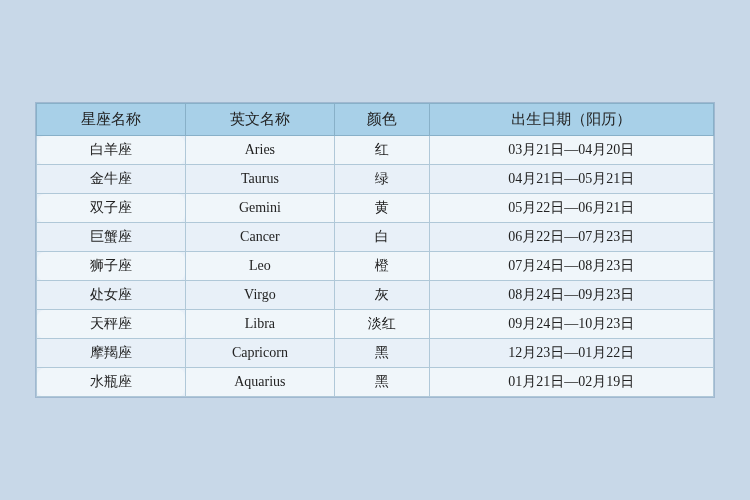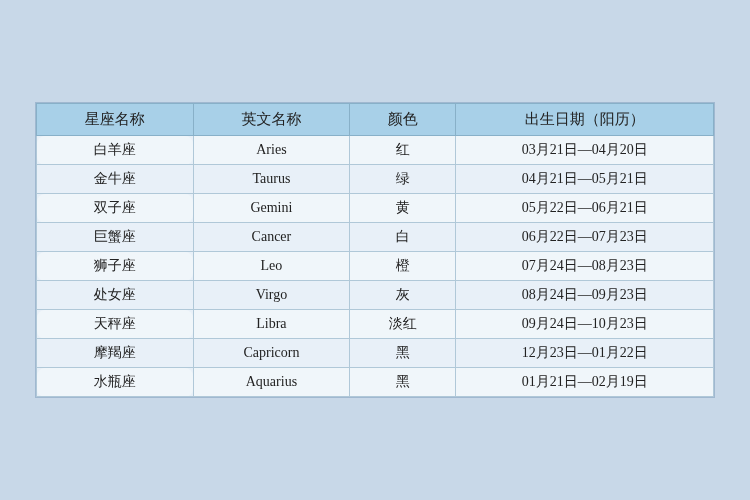--- a/index.html
+++ b/index.html
@@ -28,21 +28,21 @@
       width: 100%;
       border-collapse: collapse;
     }
 
     thead tr {
       background-color: #a8d0e8;
     }
 
     thead th {
       border: 1px solid #88b0c8;
-      padding: 6px 16px;
+      padding: 6px 8px;
       text-align: center;
       font-size: 15px;
       font-weight: normal;
       color: #222;
     }
 
     tbody tr {
       background-color: #f0f6fa;
     }
 

